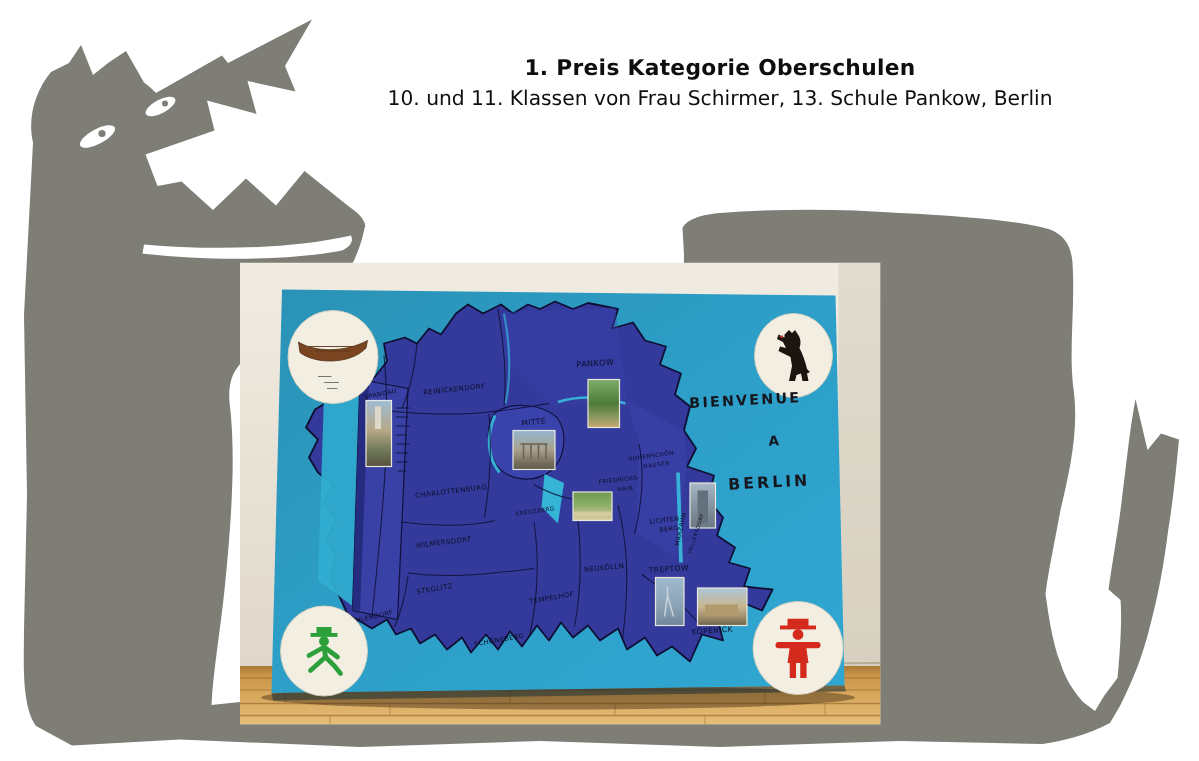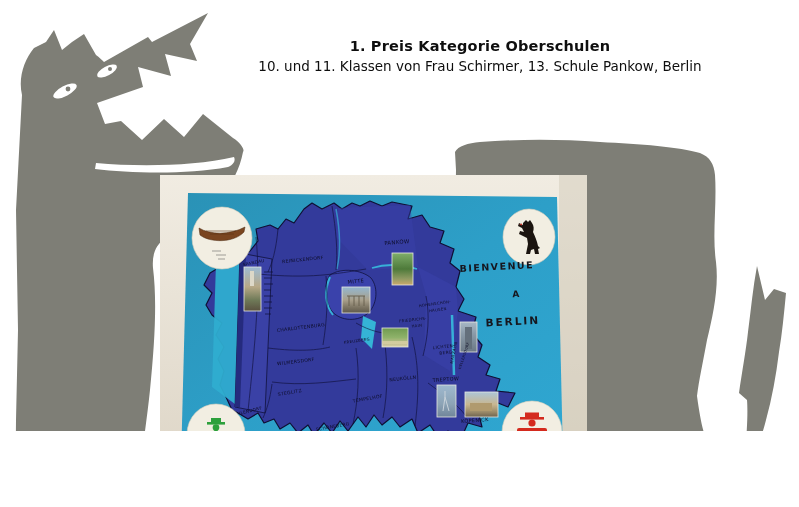--- a/index.html
+++ b/index.html
@@ -1,16 +1,16 @@
 <!DOCTYPE html>
 <html><head>
 <meta charset="utf-8">
 <style>
   html,body{margin:0;padding:0;background:#fff;}
-  .canvas{position:relative;width:799px;height:431px;background:#ffffff;overflow:hidden;
+  .canvas{position:relative;width:799px;height:507px;background:#ffffff;overflow:hidden;
           font-family:"DejaVu Sans","Liberation Sans",sans-serif;}
   .wolf-svg{position:absolute;left:0;top:0;z-index:0;}
   .caption-block{position:absolute;left:150px;top:38px;width:660px;text-align:center;color:#0e0e0e;z-index:2;}
   .caption-title{font-size:14.5px;font-weight:bold;letter-spacing:.2px;}
   .caption-subtitle{font-size:13.5px;margin-top:4px;}
   .artwork-photo{position:absolute;left:160px;top:175px;width:427px;height:308px;z-index:1;}
   .artwork-photo svg{display:block;}
   text{font-family:"DejaVu Sans","Liberation Sans",sans-serif;}
   .district{fill:#0d0d28;letter-spacing:.3px;}
   .welcome{fill:#16161e;font-weight:bold;}

